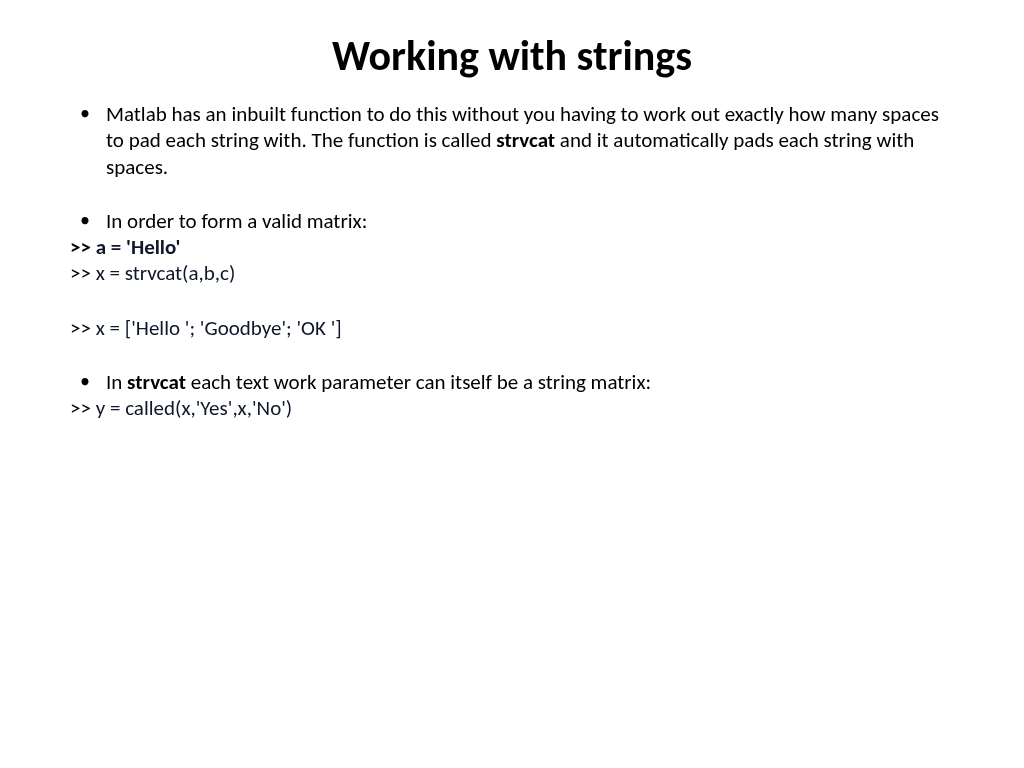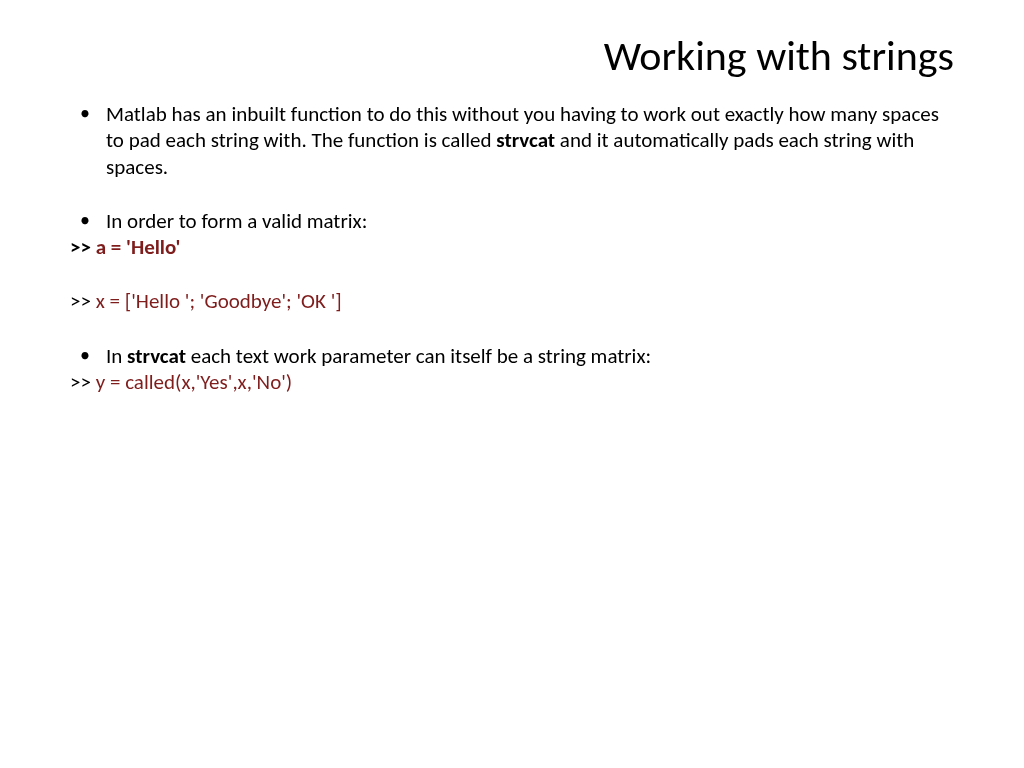--- a/index.html
+++ b/index.html
@@ -5,22 +5,22 @@
   * { box-sizing: border-box; margin: 0; padding: 0; }
   html, body { width: 1024px; height: 768px; }
   body {
     font-family: Calibri, "Segoe UI", Arial, sans-serif;
     background: #ffffff;
     color: #000000;
     padding: 30px 70px 30px 70px;
   }
   .title {
     font-size: 42px;
-    font-weight: 400;
-    text-align: right;
+    font-weight: 700;
+    text-align: center;
     margin-bottom: 20px;
     color: #000;
   }
   .content {
     font-size: 21px;
     line-height: 1.25;
     color: #000;
   }
   .bullet-item {
     position: relative;
@@ -31,21 +31,21 @@
     content: "•";
     position: absolute;
     left: 10px;
     top: 0;
     font-size: 20px;
   }
   .code-line {
     padding-left: 0;
     margin-bottom: 0;
   }
-  .blue { color: #7f1d1d; }
+  .blue { color: #0f172a; }
   .bold { font-weight: 700; }
   .gap { height: 28px; }
 </style>
 </head>
 <body>
 
 <h1 class="title">Working with strings</h1>
 
 <div class="content">
 
@@ -56,20 +56,23 @@
   <div class="gap"></div>
 
   <div class="bullet-item">In order to form a valid matrix:</div>
 
   <div class="code-line">
     <span class="bold">&gt;&gt; </span><span class="blue bold">a = 'Hello'</span>
   </div>
 
 
 
+  <div class="code-line">
+    <span>&gt;&gt; </span><span class="blue">x = strvcat(a,b,c)</span>
+  </div>
 
   <div class="gap"></div>
 
 
   <div class="code-line">
     <span>&gt;&gt; </span><span class="blue">x = ['Hello '; 'Goodbye'; 'OK ']</span>
   </div>
 
   <div class="gap"></div>
 

